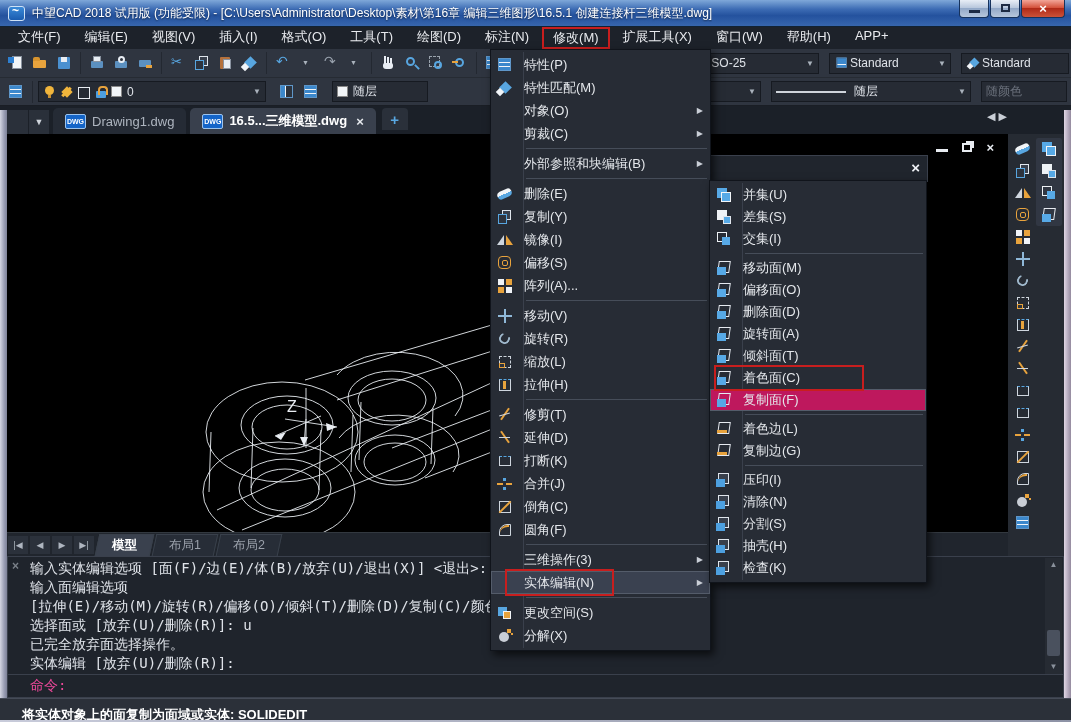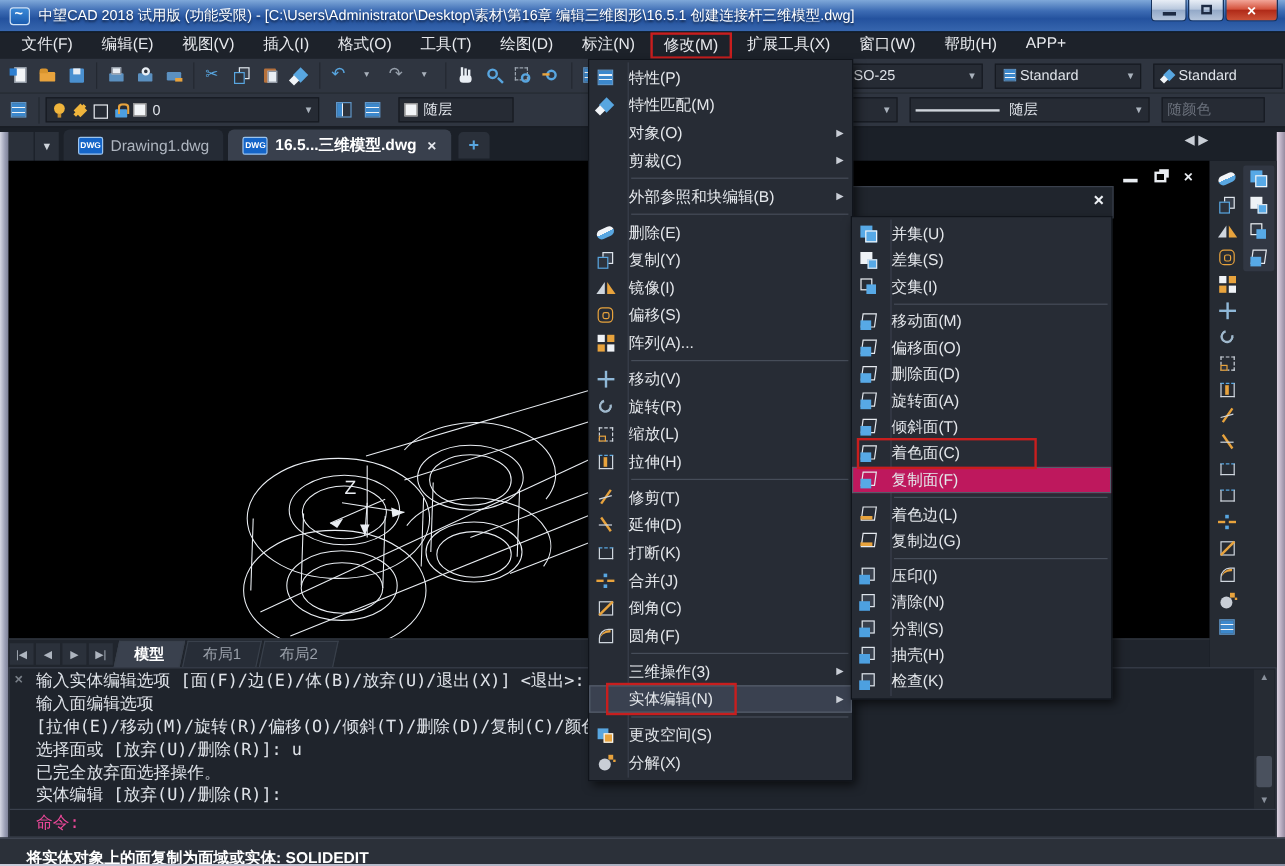--- a/index.html
+++ b/index.html
@@ -350,29 +350,29 @@
     <span style="flex:1"></span>
     <span class="combo" style="width:118px">
       <span class="val">随层</span>
       <span class="caret">▼</span>
     </span>
     <span class="combo" style="width:200px">
       <span class="ltline"></span>
       <span class="val">随层</span>
       <span class="caret">▼</span>
     </span>
-    <span class="combo disabled" style="width:86px;margin-right:17px">
+    <span class="combo disabled" style="width:86px;margin-right:4px">
       <span class="val">随颜色</span>
     </span>
   </div>
 
   <div class="doctabs">
     <span class="dt-sq"></span>
     <span class="dt-caret">▼</span>
-    <span id="dtabs" style="display:flex;align-items:center">
+    <span id="dtabs" style="display:flex;align-items:flex-start">
         <span class="dtab">
           <span class="dwgicon">DWG</span>
           <span>Drawing1.dwg</span>
         </span>
         <span class="dtab active">
           <span class="dwgicon">DWG</span>
           <span>16.5...三维模型.dwg</span>
           <span class="closex">×</span>
         </span>
         <span class="newtab">+</span>

